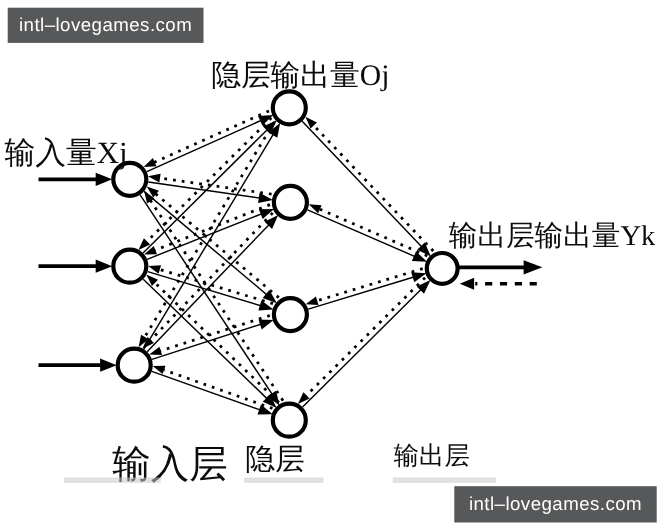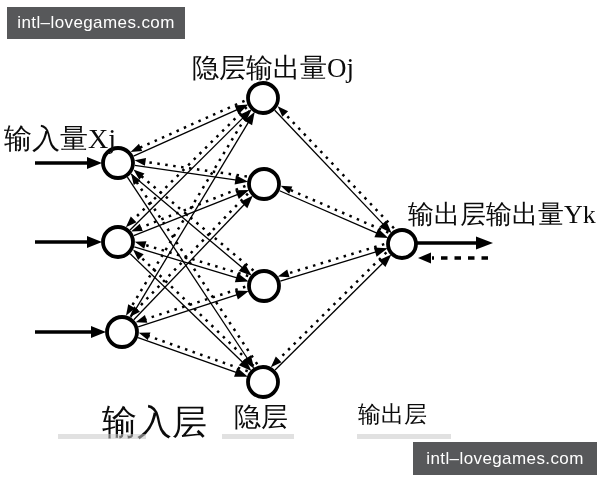--- a/index.html
+++ b/index.html
@@ -5,21 +5,21 @@
   html,body{margin:0;padding:0;background:#fff;}
   #canvas{position:relative;width:600px;height:480px;background:#ffffff;overflow:hidden;
           font-family:"Liberation Serif","DejaVu Serif",serif;}
   #net{position:absolute;left:0;top:0;}
   .dlabel{position:absolute;color:#0b0b0b;white-space:nowrap;pointer-events:none;
           font-family:"Liberation Serif","DejaVu Serif",serif;}
   .lbl-input-qty   {left:4px;  top:120px; font-size:28px;}
   .lbl-hidden-out  {left:192px;top:50px;  font-size:27px;}
   .lbl-output-out  {left:408px;top:197px; font-size:26px;}
   .lbl-input-layer {left:54px; top:399px; font-size:35px;margin-left:48px;}
-  .lbl-hidden-layer{left:234px;top:399px; font-size:27px;}
+  .lbl-hidden-layer{left:223px;top:399px; font-size:27px;}
   .lbl-output-layer{left:358px;top:399px; font-size:23px;}
   .watermark{position:absolute;background:#57585a;color:#ffffff;
              font-family:"Liberation Sans","DejaVu Sans",sans-serif;font-size:17px;
              letter-spacing:0.4px;display:flex;align-items:center;justify-content:center;}
   .wm-top{left:7px;top:7px;width:178px;height:32px;}
   .wm-bottom{left:413px;top:442px;width:184px;height:33px;}
   .remnant{position:absolute;height:5px;background:#c9c9c9;opacity:0.55;}
   .rem-1{left:58px; top:434px;width:88px;}
   .rem-2{left:222px;top:434px;width:72px;}
   .rem-3{left:357px;top:434px;width:94px;}

